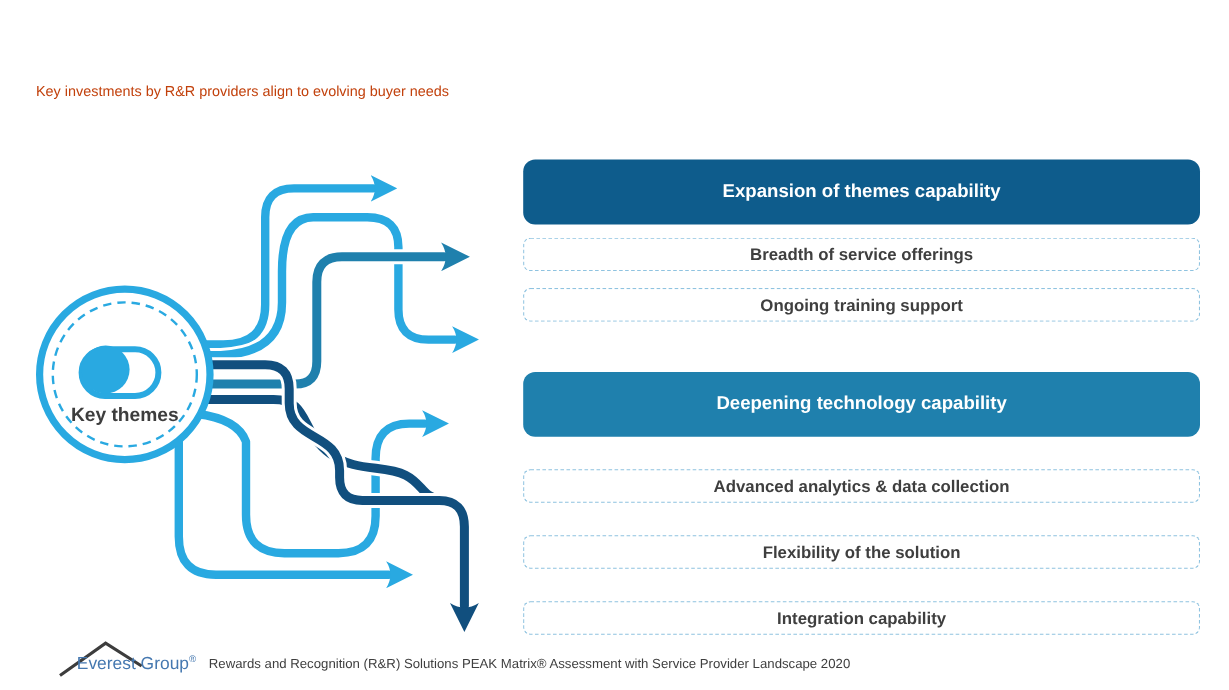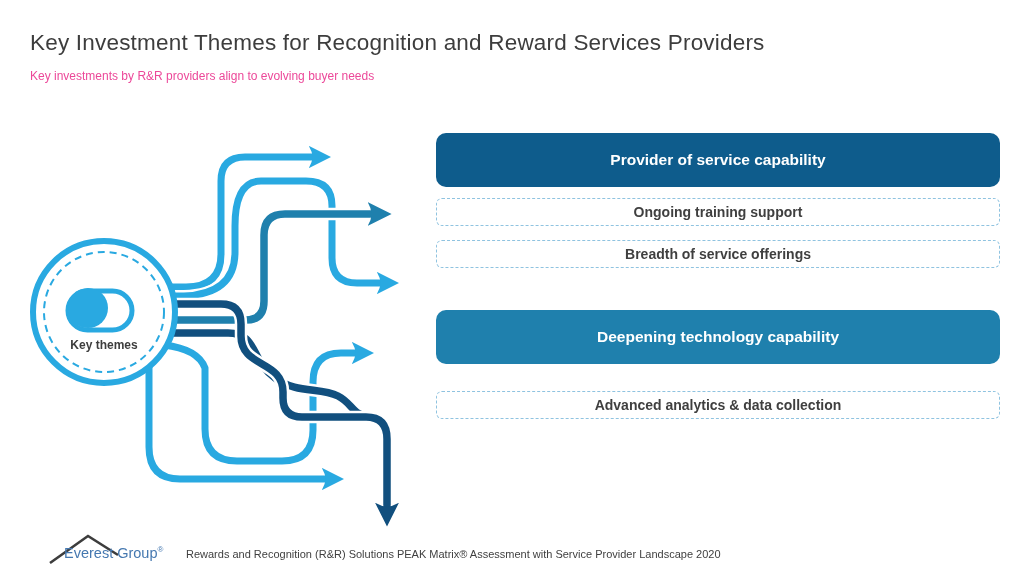--- a/index.html
+++ b/index.html
@@ -12,36 +12,36 @@
     --dot-border:#8FC3E0;
   }
   *{margin:0;padding:0;box-sizing:border-box;}
   html,body{width:1024px;height:575px;background:#fff;overflow:hidden;
     font-family:"Liberation Sans", sans-serif;}
   .canvas{position:relative;width:1024px;height:575px;background:#fff;}
 
   .page-title{position:absolute;left:30px;top:30px;font-size:22.5px;font-weight:400;
     color:#3d3d3d;letter-spacing:.2px;}
   .page-subtitle{position:absolute;left:30px;top:69px;font-size:12px;font-weight:400;
-    color:#ec4899;}
+    color:#c2410c;}
 
   svg.flow{position:absolute;left:0;top:0;}
   .ln{fill:none;stroke-linecap:round;stroke-linejoin:round;}
   .ln-light{stroke:var(--light-blue);stroke-width:7;}
   .ln-medium{stroke:var(--medium-blue);stroke-width:7.5;}
   .ln-navy{stroke:var(--line-navy);stroke-width:7.5;}
   .casing{stroke:#fff;}
   .casing.w-light{stroke-width:12;}
   .casing.w-heavy{stroke-width:12.5;}
   .fl-light{fill:var(--light-blue);}
   .fl-medium{fill:var(--medium-blue);}
   .fl-navy{fill:var(--line-navy);}
 
   .hub-label{position:absolute;left:24px;top:338px;width:160px;text-align:center;
-    font-size:12px;font-weight:bold;color:#3d3d3d;}
+    font-size:16px;font-weight:bold;color:#3d3d3d;}
 
   .sections{position:absolute;left:436px;top:0;width:564px;}
   .section{position:absolute;left:0;width:564px;}
   .sec-1{top:133px;}
   .sec-2{top:310px;}
   .sec-header{height:54px;border-radius:10px;display:flex;align-items:center;
     justify-content:center;color:#fff;font-size:15.5px;font-weight:bold;}
   .sec-1 .sec-header{background:var(--dark-blue);}
   .sec-2 .sec-header{background:var(--medium-blue);text-align:right;}
   .sec-item{height:28px;border:1px dashed var(--dot-border);border-radius:6px;
@@ -50,29 +50,28 @@
   .sec-1 .sec-item{margin-top:11px;}
   .sec-1 .sec-item + .sec-item{margin-top:14px;}
   .sec-2 .sec-item{margin-top:27px;}
 
   .footer{position:absolute;left:46px;top:533px;display:flex;align-items:flex-end;}
   .footer-logo{position:relative;width:128px;height:33px;}
   .footer-logo svg{position:absolute;left:0;top:0;}
   .brand-text{position:absolute;left:18px;top:12px;font-size:14.5px;color:var(--brand-blue);
     white-space:nowrap;}
   .brand-text sup{font-size:8px;}
-  .footer-caption{font-size:11px;color:var(--text-dark);padding-bottom:6px;margin-left:12px;
+  .footer-caption{font-size:11px;color:var(--text-dark);padding-bottom:6px;margin-left:0;
     white-space:nowrap;}
 </style>
 </head>
 <body>
 
 <div class="canvas">
 
-  <div class="page-title">Key Investment Themes for Recognition and Reward Services Providers</div>
   <div class="page-subtitle">Key investments by R&amp;R providers align to evolving buyer needs</div>
 
   <svg class="flow" width="1024" height="575" viewBox="0 0 1024 575">
     <defs>
       <marker id="ah-light" viewBox="0 0 10 10" refX="1" refY="5" markerWidth="3.2" markerHeight="3.2" orient="auto-start-reverse" markerUnits="strokeWidth">
         <path d="M0,0 L10,5 L0,10 Q3.2,5 0,0 Z" class="fl-light"></path>
       </marker>
       <marker id="ah-medium" viewBox="0 0 10 10" refX="1" refY="5" markerWidth="3.2" markerHeight="3.2" orient="auto-start-reverse" markerUnits="strokeWidth">
         <path d="M0,0 L10,5 L0,10 Q3.2,5 0,0 Z" class="fl-medium"></path>
       </marker>
@@ -111,28 +110,30 @@
         <circle cx="88" cy="308" r="20" fill="var(--light-blue)"></circle>
       </g>
     </g>
   </svg>
 
   <div class="hub-label">Key themes</div>
 
   <div class="sections">
 
     <div class="section sec-1">
-      <div class="sec-header">Provider of service capability</div>
+      <div class="sec-header">Expansion of themes capability</div>
+      <div class="sec-item">Breadth of service offerings</div>
       <div class="sec-item">Ongoing training support</div>
-      <div class="sec-item">Breadth of service offerings</div>
     </div>
 
     <div class="section sec-2">
       <div class="sec-header">Deepening technology capability</div>
       <div class="sec-item">Advanced analytics &amp; data collection</div>
+      <div class="sec-item">Flexibility of the solution</div>
+      <div class="sec-item">Integration capability</div>
     </div>
 
   </div>
 
   <div class="footer">
     <div class="footer-logo">
       <svg width="128" height="33" viewBox="0 0 128 33">
         <polyline points="4,30 42,3 72,22" fill="none" stroke="#3d3d3d" stroke-width="2.6" stroke-linejoin="miter"></polyline>
       </svg>
       <div class="brand-text"><span>Everest Group</span><sup>®</sup></div>

